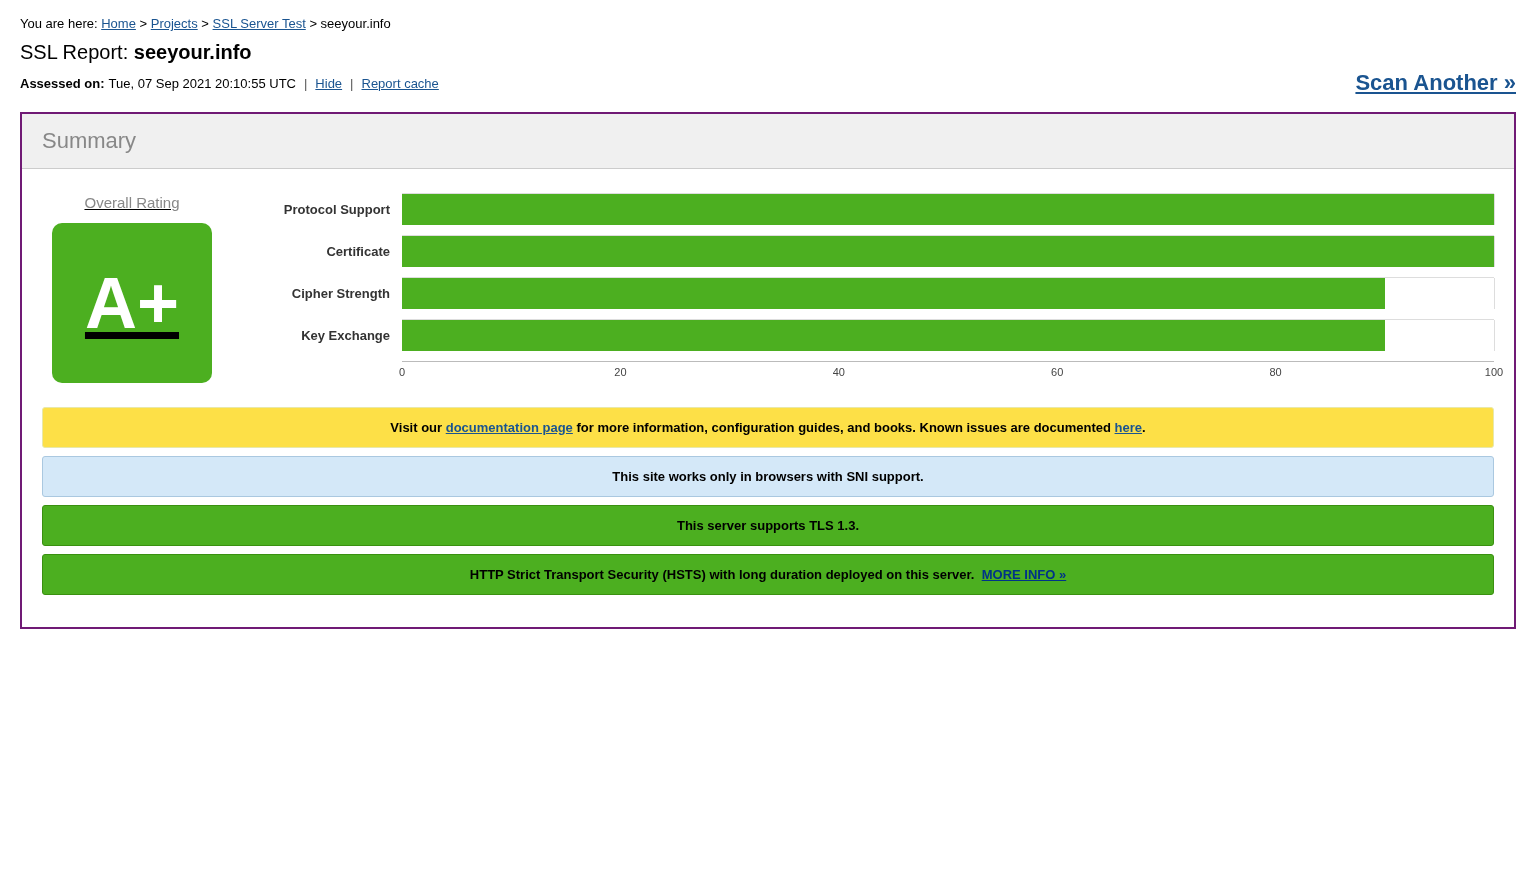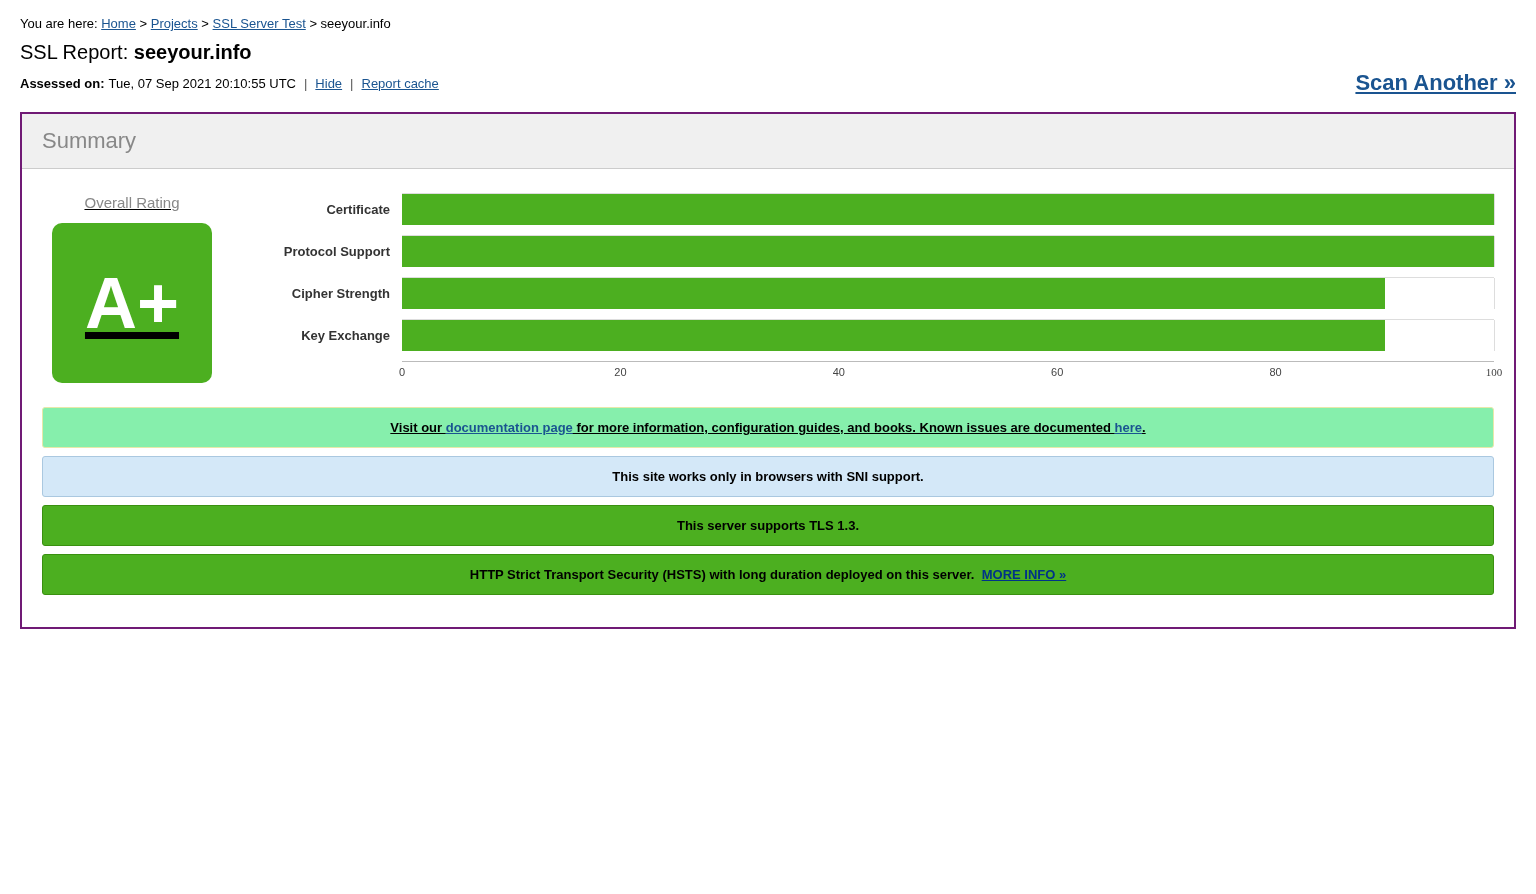--- a/index.html
+++ b/index.html
@@ -129,23 +129,22 @@
     }
     .info-box {
       margin-bottom: 8px;
       padding: 12px 20px;
       border: 1px solid #ddd;
       border-radius: 3px;
       font-size: 13px;
       text-align: center;
     }
     .info-box-yellow {
-      background: #86efac;
+      background: #fde047;
       border-color: #e8e8aa;
-      text-decoration: underline;
     }
     .info-box-blue {
       background: #d4e8f8;
       border-color: #aac8e0;
     }
     .info-box-green {
       background: #4caf20;
       border-color: #3a9010;
       color: #000;
       font-weight: bold;
@@ -208,37 +207,37 @@
         <div class="grade-badge">
           <span class="grade-text">A+</span>
         </div>
       </div>
 
       <div class="chart-area">
         <div id="bar-chart-container">
             <div style="position:relative;">
               <div style="position:relative;">
       <div class="bar-row">
-        <div class="bar-label">Certificate</div>
+        <div class="bar-label">Protocol Support</div>
         <div class="bars-wrapper" style="flex:1; position:relative; height:32px; border-top:1px solid #ddd;">
 
           <div style="position:absolute;top:0;left:0;width:100%;height:100%;pointer-events:none;">
             <div style="position:absolute;left:0%;top:0;width:1px;height:100%;background:#ddd;"></div>
                       <div style="position:absolute;left:20%;top:0;width:1px;height:100%;background:#ddd;"></div>
                       <div style="position:absolute;left:40%;top:0;width:1px;height:100%;background:#ddd;"></div>
                       <div style="position:absolute;left:60%;top:0;width:1px;height:100%;background:#ddd;"></div>
                       <div style="position:absolute;left:80%;top:0;width:1px;height:100%;background:#ddd;"></div>
                       <div style="position:absolute;left:100%;top:0;width:1px;height:100%;background:#ddd;"></div>
           </div>
           <div style="width:100%;height:100%;background:#4caf20;position:relative;z-index:1;"></div>
         </div>
       </div>
 
       <div class="bar-row">
-        <div class="bar-label">Protocol Support</div>
+        <div class="bar-label">Certificate</div>
         <div class="bars-wrapper" style="flex:1; position:relative; height:32px; border-top:1px solid #ddd;">
 
           <div style="position:absolute;top:0;left:0;width:100%;height:100%;pointer-events:none;">
             <div style="position:absolute;left:0%;top:0;width:1px;height:100%;background:#ddd;"></div>
                       <div style="position:absolute;left:20%;top:0;width:1px;height:100%;background:#ddd;"></div>
                       <div style="position:absolute;left:40%;top:0;width:1px;height:100%;background:#ddd;"></div>
                       <div style="position:absolute;left:60%;top:0;width:1px;height:100%;background:#ddd;"></div>
                       <div style="position:absolute;left:80%;top:0;width:1px;height:100%;background:#ddd;"></div>
                       <div style="position:absolute;left:100%;top:0;width:1px;height:100%;background:#ddd;"></div>
           </div>
@@ -277,21 +276,21 @@
           <div style="width:90%;height:100%;background:#4caf20;position:relative;z-index:1;"></div>
         </div>
       </div>
     </div>
               <div style="margin-left:140px;border-top:1px solid #bbb;position:relative;height:22px;">
                 <span style="position:absolute;left:0%;transform:translateX(-50%);font-size:11px;color:#444;top:4px;">0</span>
                 <span style="position:absolute;left:20%;transform:translateX(-50%);font-size:11px;color:#444;top:4px;">20</span>
                 <span style="position:absolute;left:40%;transform:translateX(-50%);font-size:11px;color:#444;top:4px;">40</span>
                 <span style="position:absolute;left:60%;transform:translateX(-50%);font-size:11px;color:#444;top:4px;">60</span>
                 <span style="position:absolute;left:80%;transform:translateX(-50%);font-size:11px;color:#444;top:4px;">80</span>
-                <span style="position:absolute;left:100%;transform:translateX(-50%);font-size:11px;color:#444;top:4px;font-family:Liberation Serif, serif;">100</span>
+                <span style="position:absolute;left:100%;transform:translateX(-50%);font-size:11px;color:#444;top:4px;">100</span>
               </div>
             </div>
           </div>
       </div>
     </div>
 
     <div class="info-box info-box-yellow">
       <strong>Visit our <a href="#">documentation page</a> for more information, configuration guides, and books. Known issues are documented <a href="#">here</a>.</strong>
     </div>
     <div class="info-box info-box-blue">

